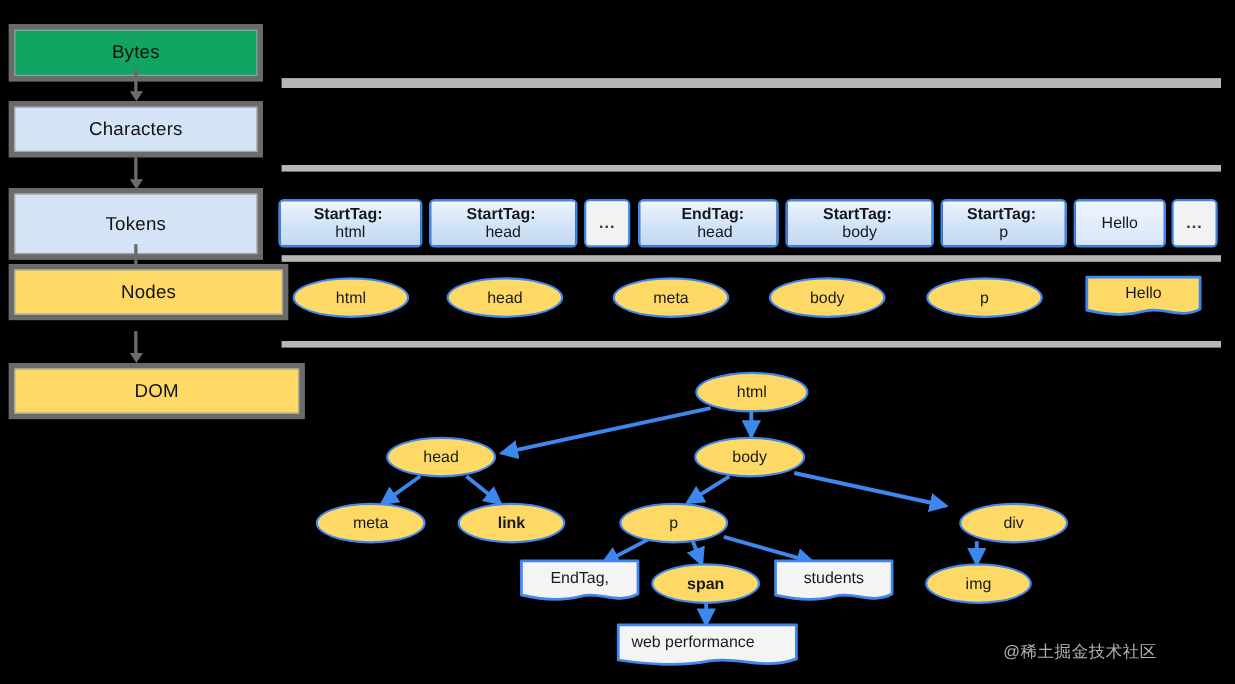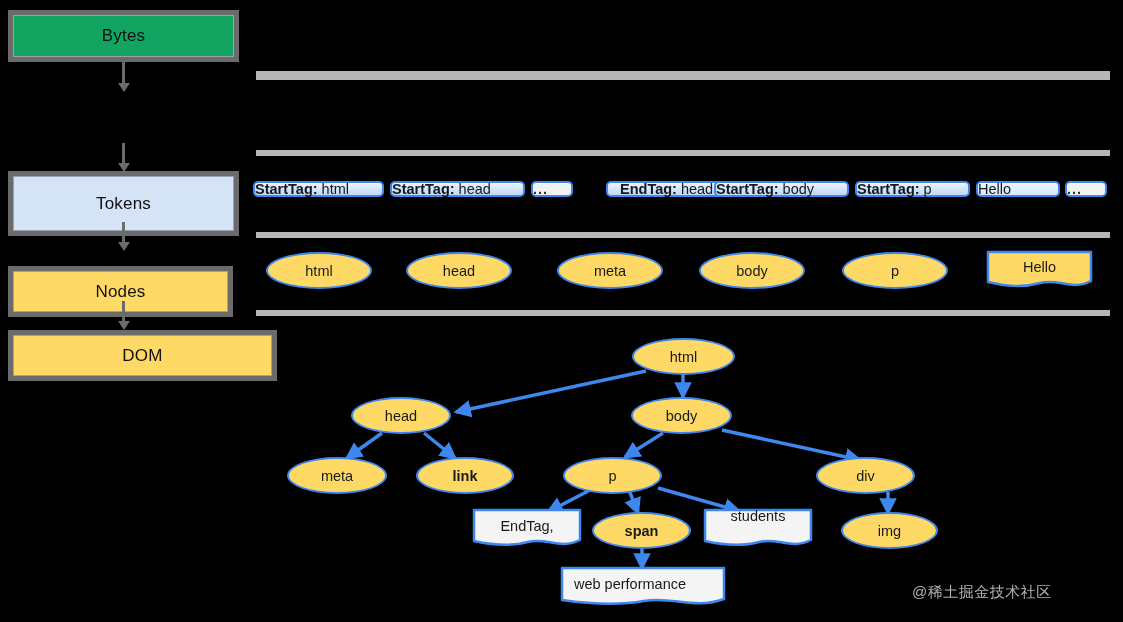--- a/index.html
+++ b/index.html
@@ -61,30 +61,32 @@
   
   .sep-bar {
     position: absolute;
     background: #b4b6b8;
   }
 
   
   .token {
     position: absolute;
     box-sizing: border-box;
-    height: 16px;
+    height: 44px;
     border: 2px solid #3d87ee;
     border-radius: 5px;
     background: linear-gradient(180deg,#eef4fc 0%, #d2e3f7 55%, #c3d9f2 100%);
     display: flex;
     align-items: center;
+    justify-content: center;
     font-size: 14.5px;
     color: #15181c;
     white-space: nowrap;
     box-shadow: 0 1px 0 rgba(255,255,255,.7) inset;
+    flex-direction: column;
   }
   .token .k { font-weight: bold; margin-right: 4px; }
   .token.ellipsis {
     background: #f2f2f2;
     font-weight: bold;
     letter-spacing: 1px;
     color: #333;
   }
   .token.plain { background: linear-gradient(180deg,#eef4fc 0%, #d8e7f9 100%); }
 
@@ -131,33 +133,36 @@
     opacity: .82;
     letter-spacing: .5px;
     white-space: nowrap;
   }
 </style>
 </head>
 <body>
 
 <div id="canvas">
 
-  <div class="pipe-box green" style="left:8px;  top:10px;  width:231px; height:52px;">
+  <div class="pipe-box green" style="left:8px;  top:22px;  width:231px; height:52px;">
     <div class="inner">Bytes</div>
   </div>
   <div class="pipe-arrow" style="left:122px; top:62px; height:22px;"></div>
 
+  <div class="pipe-box blue" style="left:8px;  top:92px;  width:231px; height:51px;">
+    <div class="inner">Characters</div>
+  </div>
   <div class="pipe-arrow" style="left:122px; top:143px; height:21px;"></div>
 
   <div class="pipe-box blue" style="left:8px;  top:171px; width:231px; height:65px;">
     <div class="inner">Tokens</div>
   </div>
   <div class="pipe-arrow" style="left:122px; top:222px; height:21px;"></div>
 
-  <div class="pipe-box gold" style="left:8px;  top:266px; width:225px; height:51px;">
+  <div class="pipe-box gold" style="left:8px;  top:240px; width:254px; height:51px;">
     <div class="inner">Nodes</div>
   </div>
   <div class="pipe-arrow" style="left:122px; top:301px; height:21px;"></div>
 
   <div class="pipe-box gold" style="left:8px;  top:330px; width:269px; height:51px;">
     <div class="inner">DOM</div>
   </div>
 
   <div class="sep-bar" style="left:256px; top:71px;  width:854px; height:9px;"></div>
   <div class="sep-bar" style="left:256px; top:150px; width:854px; height:6px;"></div>
@@ -171,21 +176,21 @@
 
   <div class="token" style="left:390px; top:181px; width:135px;">
     <span class="k">StartTag:</span>
     <span>head</span>
   </div>
 
   <div class="token ellipsis" style="left:531px; top:181px; width:42px;">
     <span>...</span>
   </div>
 
-  <div class="token" style="left:606px; top:181px; width:128px;padding-left:12px;">
+  <div class="token" style="left:580px; top:181px; width:128px;padding-left:12px;">
     <span class="k">EndTag:</span>
     <span>head</span>
   </div>
 
   <div class="token" style="left:714px; top:181px; width:135px;">
     <span class="k">StartTag:</span>
     <span>body</span>
   </div>
 
   <div class="token" style="left:855px; top:181px; width:115px;">
@@ -267,42 +272,42 @@
   </div>
   <div class="node-ell" style="left:287px; top:457px; width:100px; height:37px;">
     <span>meta</span>
   </div>
   <div class="node-ell" style="left:416px; top:457px; width:98px; height:37px;font-weight:bold;">
     <span>link</span>
   </div>
   <div class="node-ell" style="left:563px; top:457px; width:99px; height:37px;">
     <span>p</span>
   </div>
-  <div class="node-ell" style="left:816px; top:457px; width:99px; height:37px;">
+  <div class="node-ell" style="left:872px; top:457px; width:99px; height:37px;">
     <span>div</span>
   </div>
   <div class="node-ell" style="left:592px; top:512px; width:99px; height:37px;font-weight:bold;">
     <span>span</span>
   </div>
   <div class="node-ell" style="left:841px; top:512px; width:97px; height:37px;">
     <span>img</span>
   </div>
 
   <div class="doc-shape" style="left:472px; top:508px; width:110px; height:42px;">
     <svg width="110" height="42" viewBox="0 0 110 42">
       <path d="M2,2 L108,2 L108,32 C88,42 74,29 56,34 C38,39 20,37 2,33 Z" fill="#f4f4f4" stroke="#3d87ee" stroke-width="2.5" stroke-linejoin="round"></path>
     </svg>
     <span class="doc-label" style="margin-top:10px;">EndTag,</span>
   </div>
 
   <div class="doc-shape" style="left:703px; top:508px; width:110px; height:42px;">
     <svg width="110" height="42" viewBox="0 0 110 42">
       <path d="M2,2 L108,2 L108,32 C88,42 74,29 56,34 C38,39 20,37 2,33 Z" fill="#f4f4f4" stroke="#3d87ee" stroke-width="2.5" stroke-linejoin="round"></path>
     </svg>
-    <span class="doc-label" style="">students</span>
+    <span class="doc-label" style="margin-top:10px;">students</span>
   </div>
 
   <div class="doc-shape" style="left:560px; top:566px; width:140px; height:44px;">
     <svg width="166" height="44" viewBox="0 0 166 44">
       <path d="M2,2 L164,2 L164,33 C134,44 112,30 84,35 C56,40 30,38 2,34 Z" fill="#f4f4f4" stroke="#3d87ee" stroke-width="2.5" stroke-linejoin="round"></path>
     </svg>
     <span class="doc-label" style="margin-top:10px;">web performance</span>
   </div>
 
   <div class="watermark" style="left:912px; top:583px;">@稀土掘金技术社区</div>

